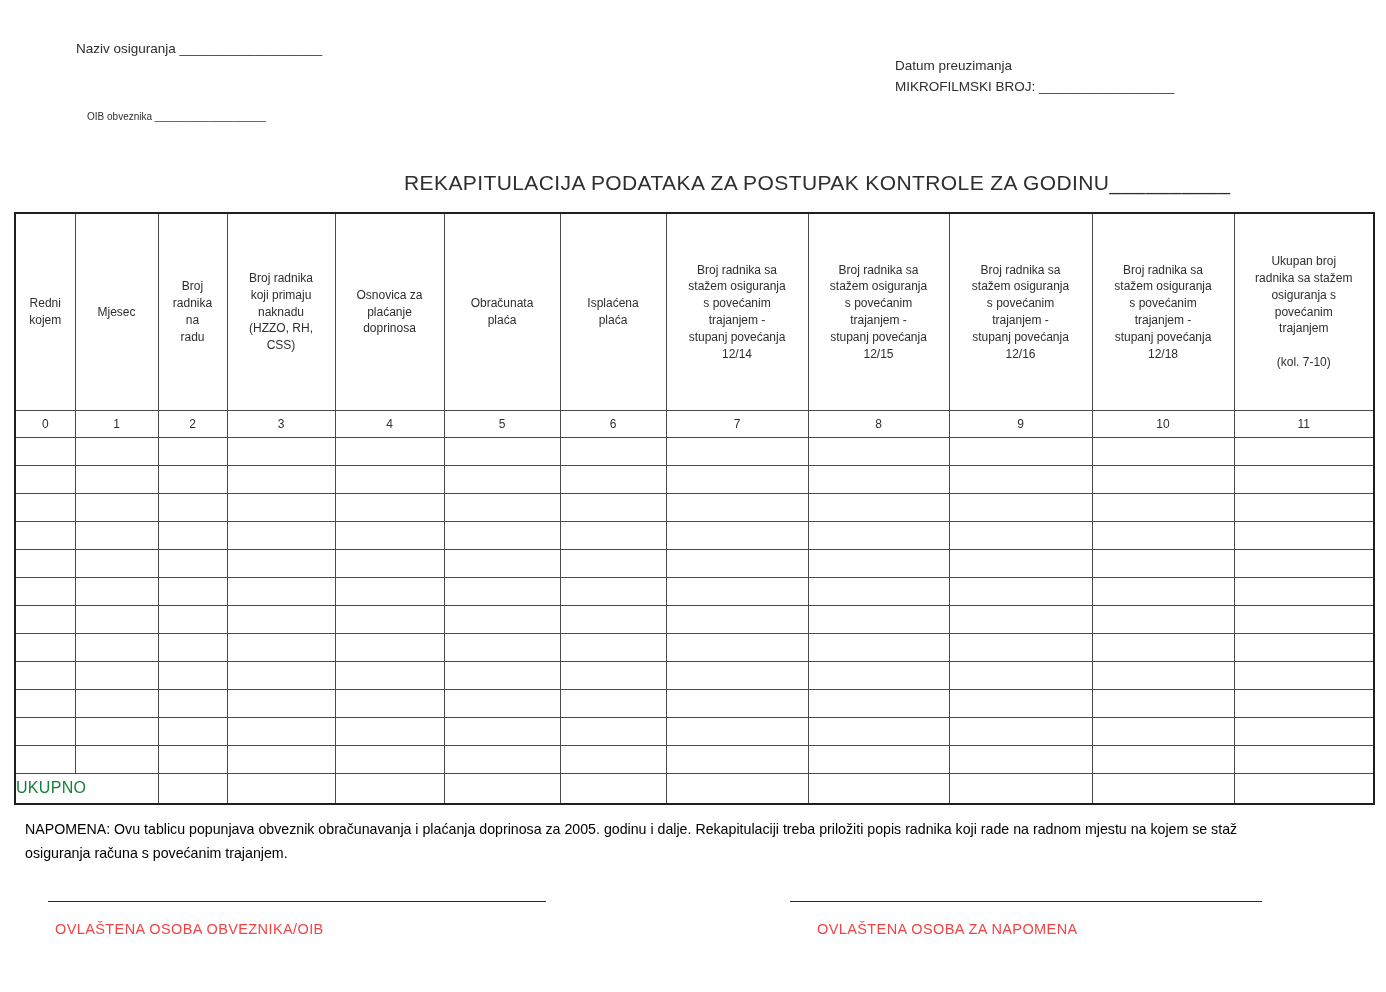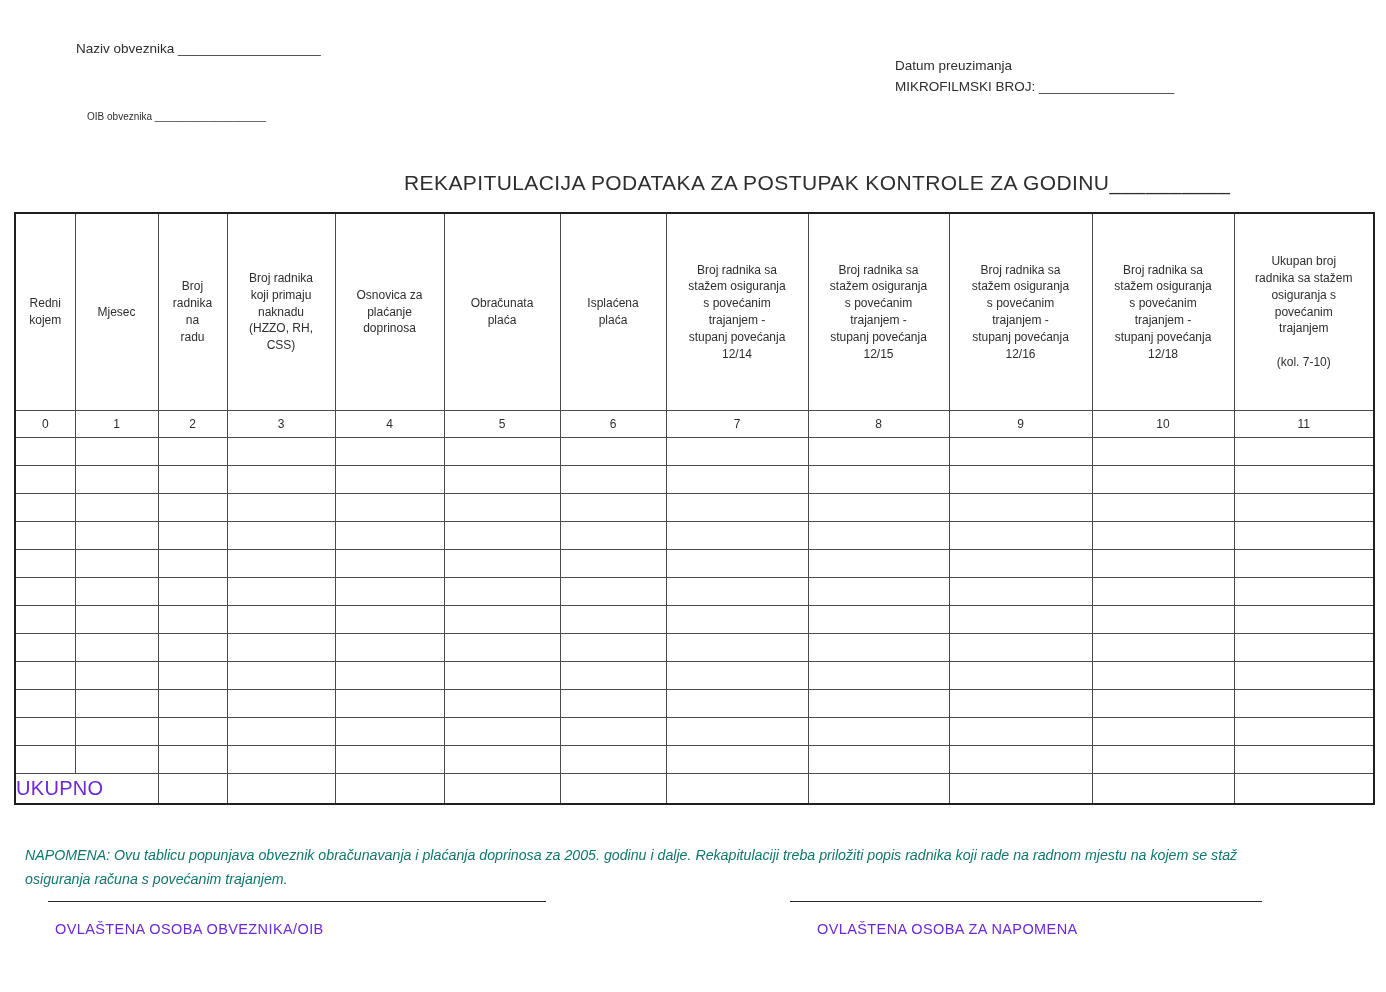--- a/index.html
+++ b/index.html
@@ -21,37 +21,37 @@
   .hcell {
     height:196px; vertical-align:middle; text-align:center;
     font-size:12px; line-height:1.4; white-space:pre-line; padding:2px 4px;
   }
   .ncell { height:26px; text-align:center; font-size:12px; border-bottom:3px solid #b8b8b8; }
   .brow  { height:28px; }
   .bcell { border-top:2px solid #adadad; border-bottom:2px solid #adadad;
            border-left:1px solid #4a4a4a; border-right:1px solid #4a4a4a; }
   .trow  { height:30px; }
   .totcell { border-top:1px solid #333333; }
-  .totlabel { text-align:left; padding-left:8px; font-size:20px; letter-spacing:0.3px; color:#6d28d9; }
-
-  .note { position:absolute; left:25px; top:843px; width:1252px; font-size:14.2px; line-height:24px; color:#0f766e;font-style:italic; }
+  .totlabel { text-align:left; padding-left:8px; font-size:16px; letter-spacing:0.3px; color:#15803d; }
+
+  .note { position:absolute; left:25px; top:817px; width:1252px; font-size:14.2px; line-height:24px; color:#000000; }
   .sigline { position:absolute; top:901px; border-top:1.5px solid #2a2a2a; height:0; }
   .sigline.left  { left:48px;  width:498px; }
   .sigline.right { left:790px; width:472px; }
-  .siglabel { position:absolute; top:921px; font-size:14.5px; letter-spacing:0.4px; color:#6d28d9; white-space:nowrap; }
+  .siglabel { position:absolute; top:921px; font-size:14.5px; letter-spacing:0.4px; color:#ef4444; white-space:nowrap; }
   .siglabel.left  { left:55px; }
   .siglabel.right { left:817px; }
 </style>
 </head>
 <body>
 
 <div class="page">
 
   <div class="topfields-a">
-    <div>Naziv obveznika ___________________</div>
+    <div>Naziv osiguranja ___________________</div>
   </div>
 
   <div class="topfields-b">
     <div>OIB obveznika ____________________</div>
   </div>
 
   <div class="topright">
     <div>Datum preuzimanja</div>
     <div>MIKROFILMSKI BROJ:  __________________</div>
   </div>

